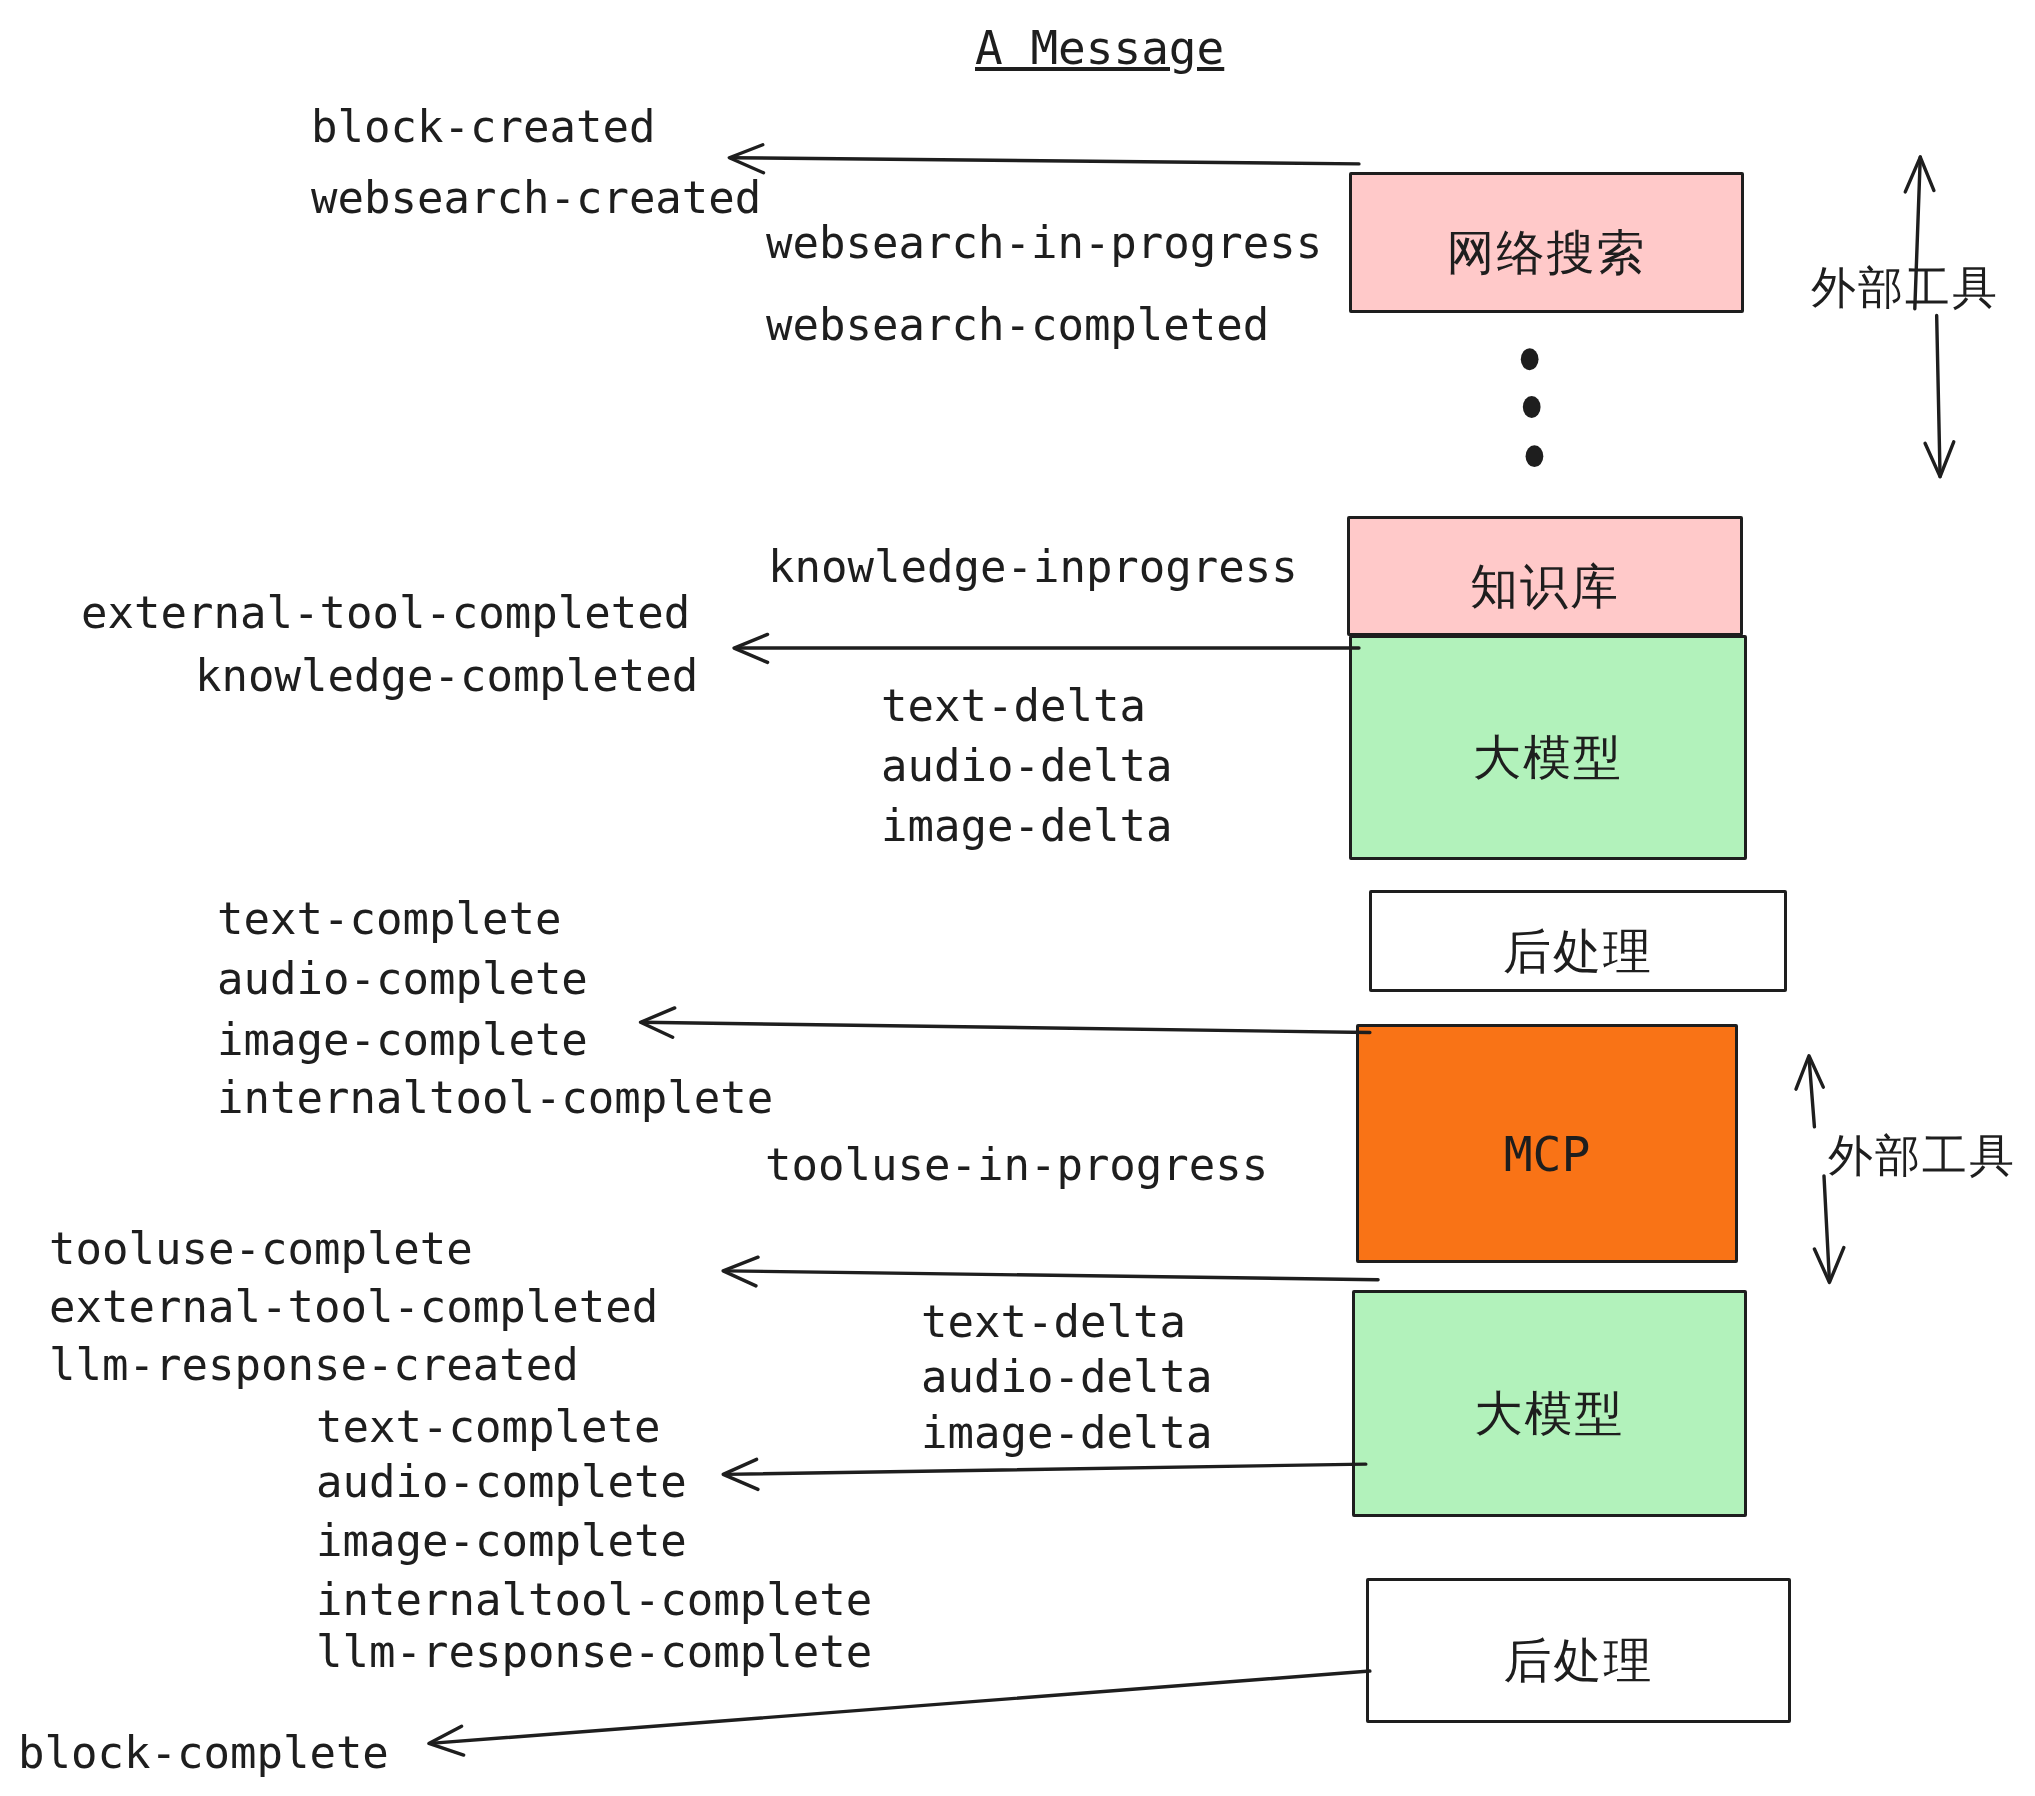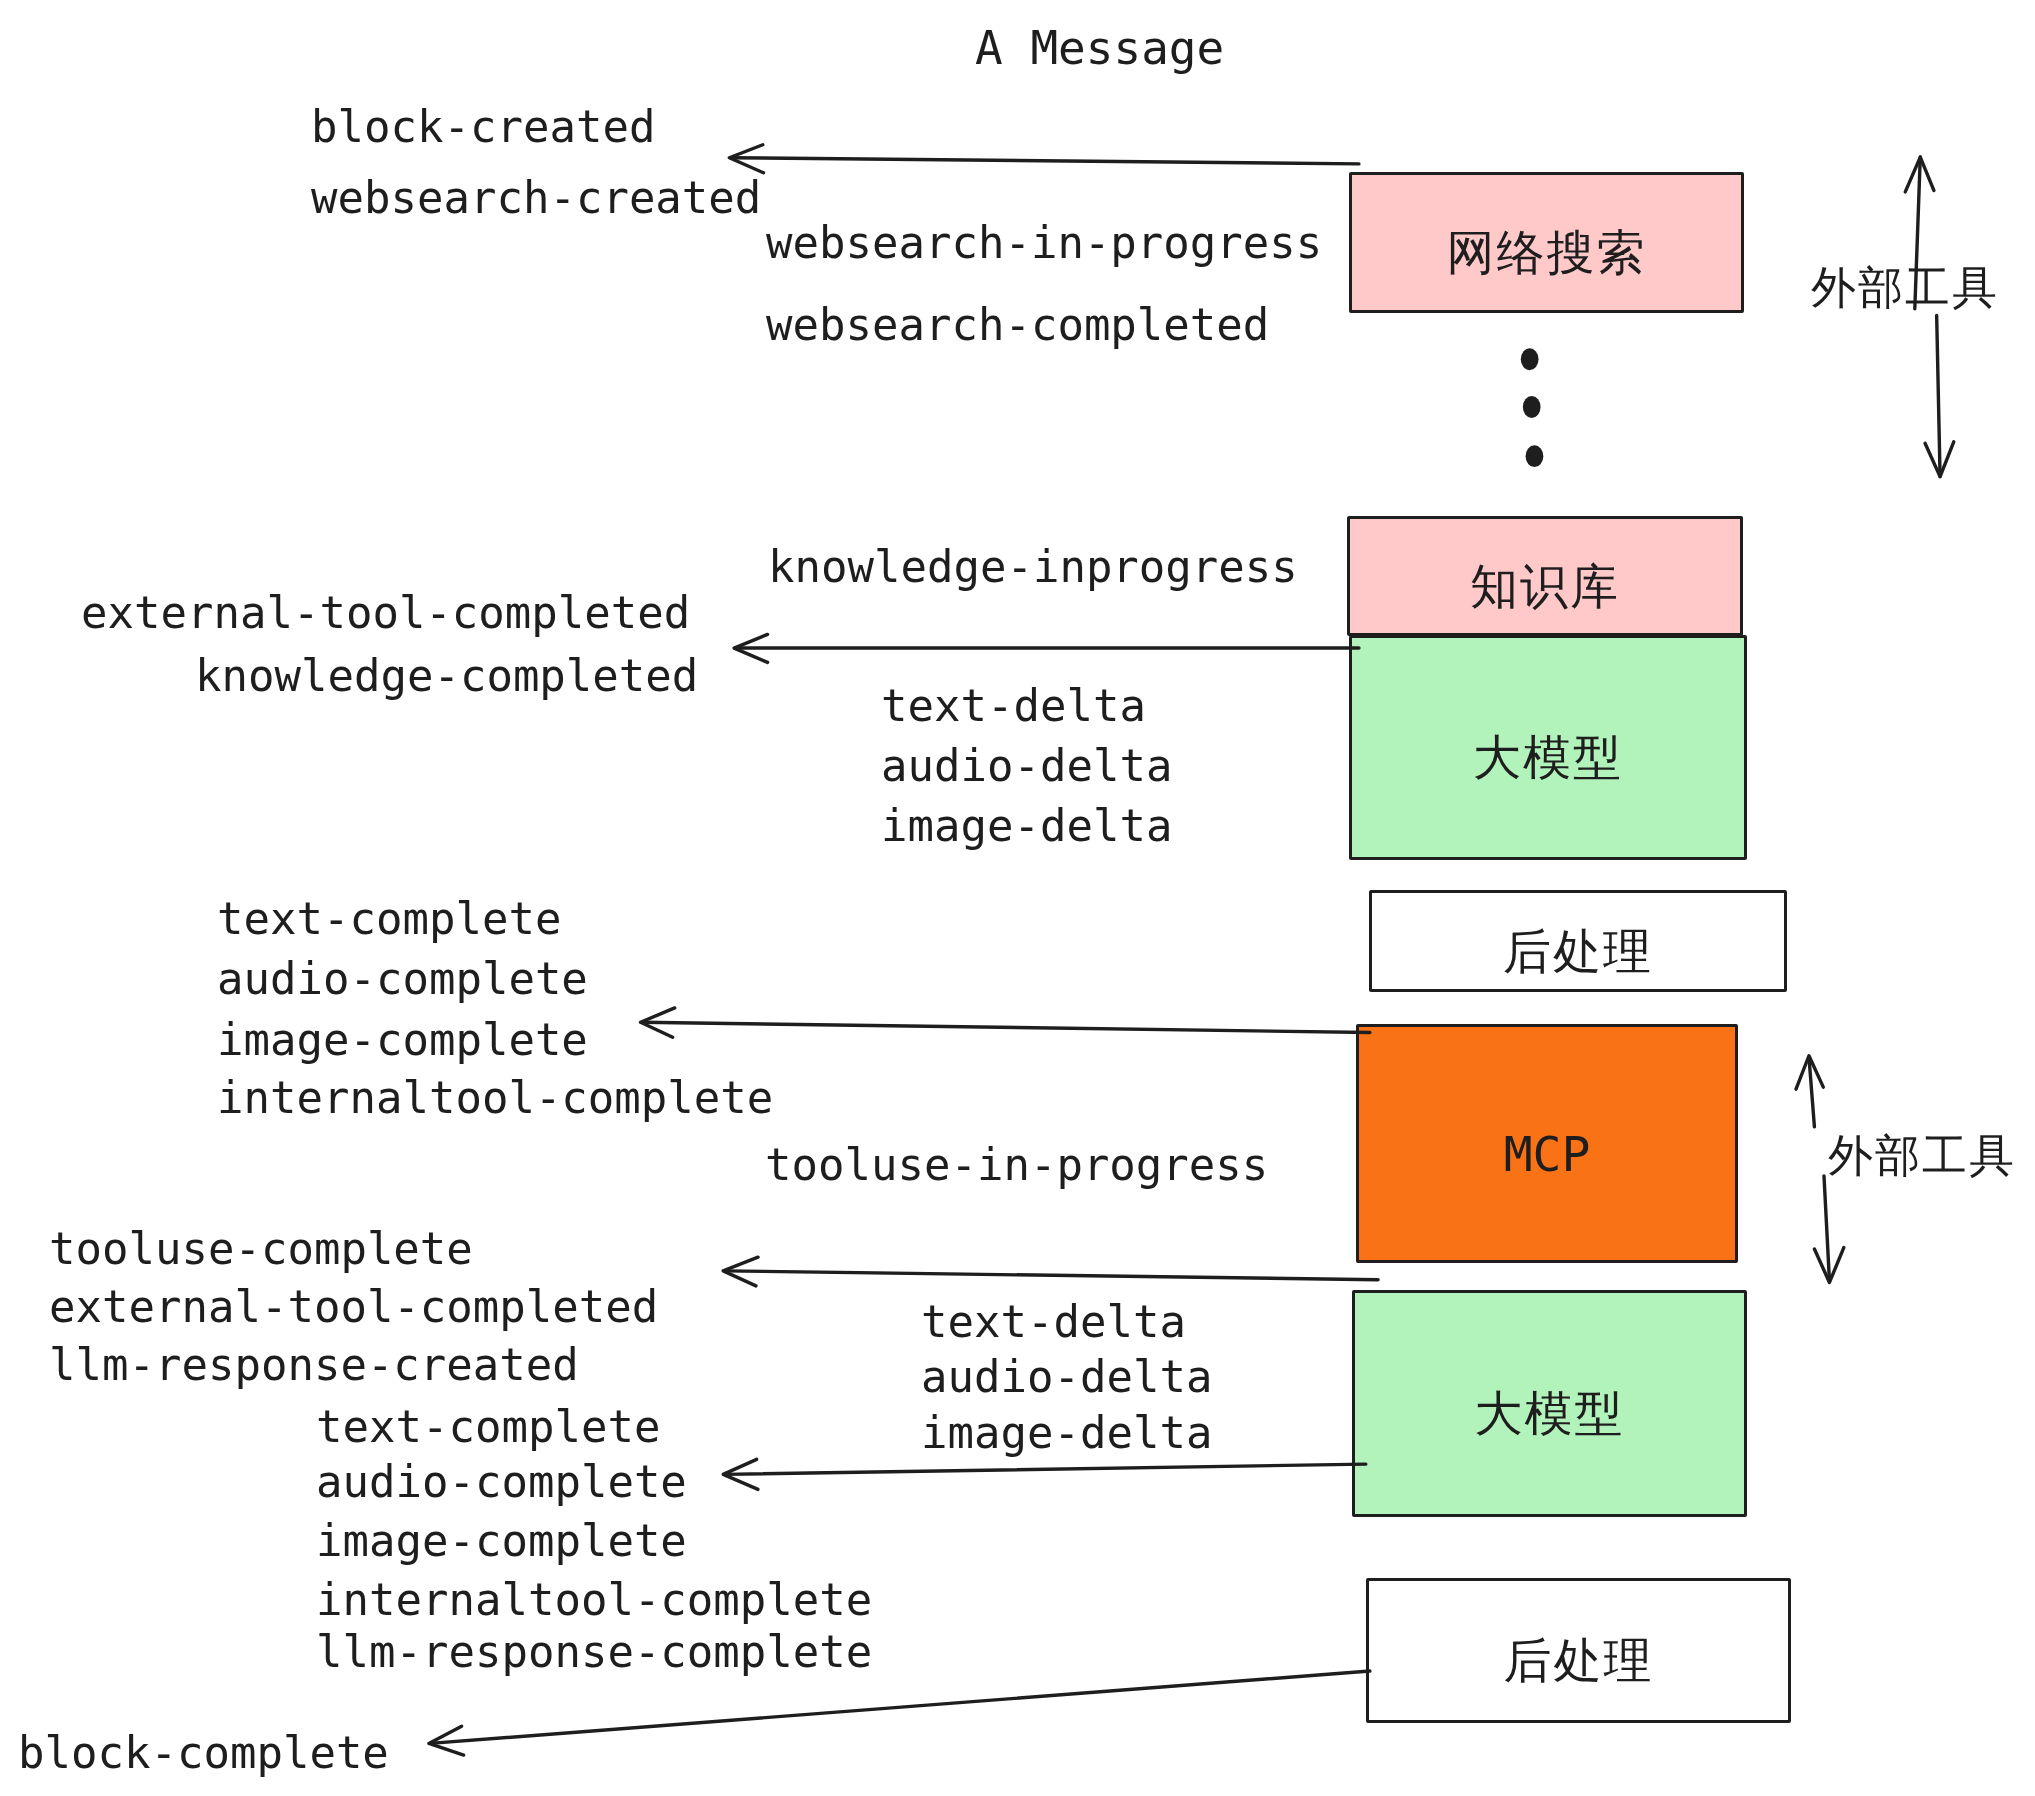--- a/index.html
+++ b/index.html
@@ -1,19 +1,19 @@
 <!DOCTYPE html>
 <html style="--ink: #1e1e1e;font-size:11px"><head>
 <meta charset="utf-8">
 <style>
   html,body{margin:0;padding:0;background:#ffffff;}
   #canvas{position:relative;width:2035px;height:1796px;background:#ffffff;overflow:hidden;
           font-family:"DejaVu Sans Mono","Liberation Mono",monospace;color:var(--ink,#1e1e1e);}
   .ev{position:absolute;font-size:44px;line-height:1.2;white-space:nowrap;color:var(--ink,#1e1e1e);}
-  .title{position:absolute;font-size:46px;white-space:nowrap;}
+  .title{position:absolute;font-size:46px;white-space:nowrap;text-decoration:underline;}
   .box{position:absolute;border:3.4px solid var(--ink,#1e1e1e);border-radius:2px;
        display:flex;align-items:center;justify-content:center;box-sizing:border-box;}
   .box .lbl{font-family:"DejaVu Sans","Liberation Sans",sans-serif;font-size:48px;letter-spacing:2px;color:var(--ink,#1e1e1e);margin-top:21px;}
   .box .lbl.latin{font-family:"DejaVu Sans Mono","Liberation Mono",monospace;font-size:48px;letter-spacing:0;}
   .side{position:absolute;font-family:Liberation Serif, serif;
         font-size:45px;letter-spacing:2px;white-space:nowrap;color:var(--ink,#1e1e1e);}
   svg.overlay{position:absolute;left:0;top:0;width:2035px;height:1796px;pointer-events:none;}
   svg .stroke{stroke:var(--ink,#1e1e1e);fill:none;stroke-width:5;stroke-linecap:round;stroke-linejoin:round;}
   svg .dot{fill:var(--ink,#1e1e1e);stroke:none;}
 </style>

